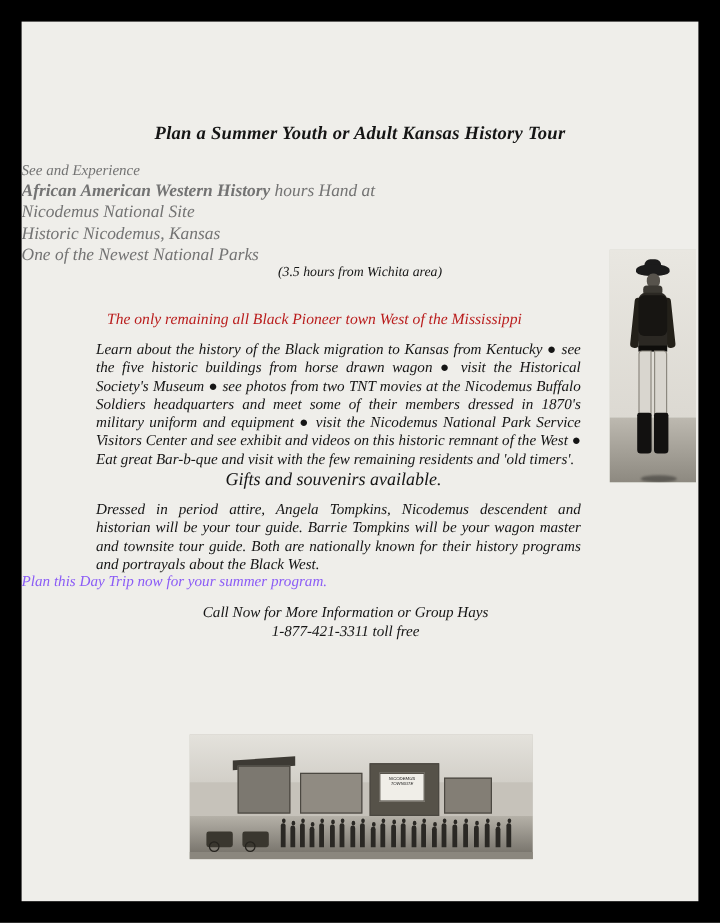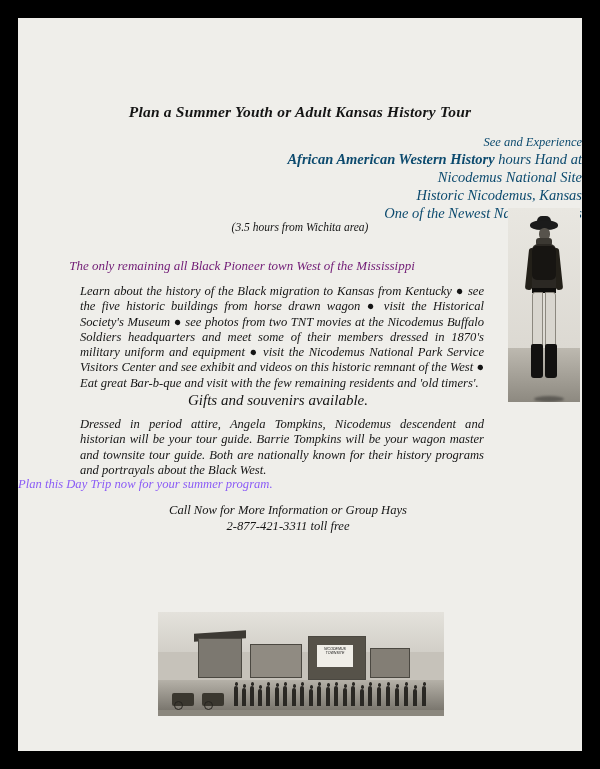--- a/index.html
+++ b/index.html
@@ -41,34 +41,33 @@
     font-weight: bold;
     font-family: "Liberation Serif", serif;
     color: #151515;
     letter-spacing: 0.2px;
   }
   .subblock {
     position: absolute;
     left: 0;
     top: 116px;
     width: 564px;
-    text-align: right;
-    color: #0c4a6e;
+    text-align: left;
+    color: #737373;
   }
   .sub-line1 {
     font-size: 12.5px;
     line-height: 16px;
   }
   .sub-line2 {
     font-size: 14.5px;
     line-height: 18px;
   }
   .sub-line2 b {
     font-weight: bold;
-    margin-left: 33px;
   }
   .sub-line3, .sub-line4, .sub-line5 {
     font-size: 14.5px;
     line-height: 18px;
   }
   .hwy {
     position: absolute;
     left: 0;
     top: 202px;
     width: 564px;
@@ -76,22 +75,23 @@
     color: #151515;
     font-size: 11.5px;
     line-height: 15px;
   }
   .onlyline {
     position: absolute;
     left: 0;
     top: 240px;
     width: 448px;
     text-align: center;
-    color: #701a75;
+    color: #b91c1c;
     font-size: 13px;
+    padding-left: 20px;
   }
   .para {
     position: absolute;
     color: #151515;
     text-align: justify;
     font-size: 12.6px;
     line-height: 15.3px;
   }
   #para-learn {
     left: 62px;
@@ -345,21 +345,21 @@
     <div class="para" id="para-learn">Learn about the history of the Black migration to Kansas from Kentucky ● see the five historic buildings from horse drawn wagon ● visit the Historical Society's Museum ● see photos from two TNT movies at the Nicodemus Buffalo Soldiers headquarters and meet some of their members dressed in 1870's military uniform and equipment ● visit the Nicodemus National Park Service Visitors Center and see exhibit and videos on this historic remnant of the West ● Eat great Bar-b-que and visit with the few remaining residents and 'old timers'.</div>
 
     <div class="gifts">Gifts and souvenirs available.</div>
 
     <div class="para" id="para-dressed">Dressed in period attire, Angela Tompkins, Nicodemus descendent and historian will be your tour guide.  Barrie Tompkins will be your wagon master and townsite tour guide.  Both are nationally known for their history programs and portrayals about the Black West.</div>
 
     <div class="plantrip">Plan this Day Trip now for your summer program.</div>
 
     <div class="callnow">
       <div>Call Now for More Information or Group Hays</div>
-      <div>2-877-421-3311 toll free</div>
+      <div>1-877-421-3311 toll free</div>
     </div>
 
     <div id="cowgirl">
       <div class="sky"></div>
       <div class="ground"></div>
       <div class="figure">
         <div class="hatcrown"></div>
         <div class="hat"></div>
         <div class="head"></div>
         <div class="scarf"></div>

